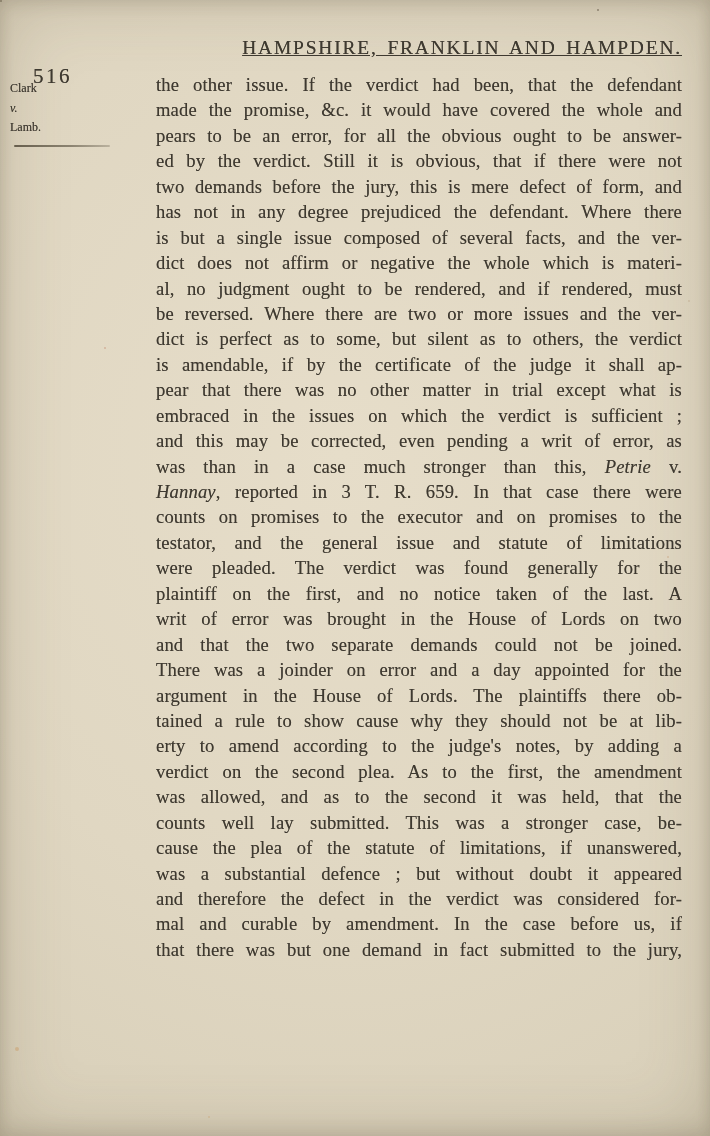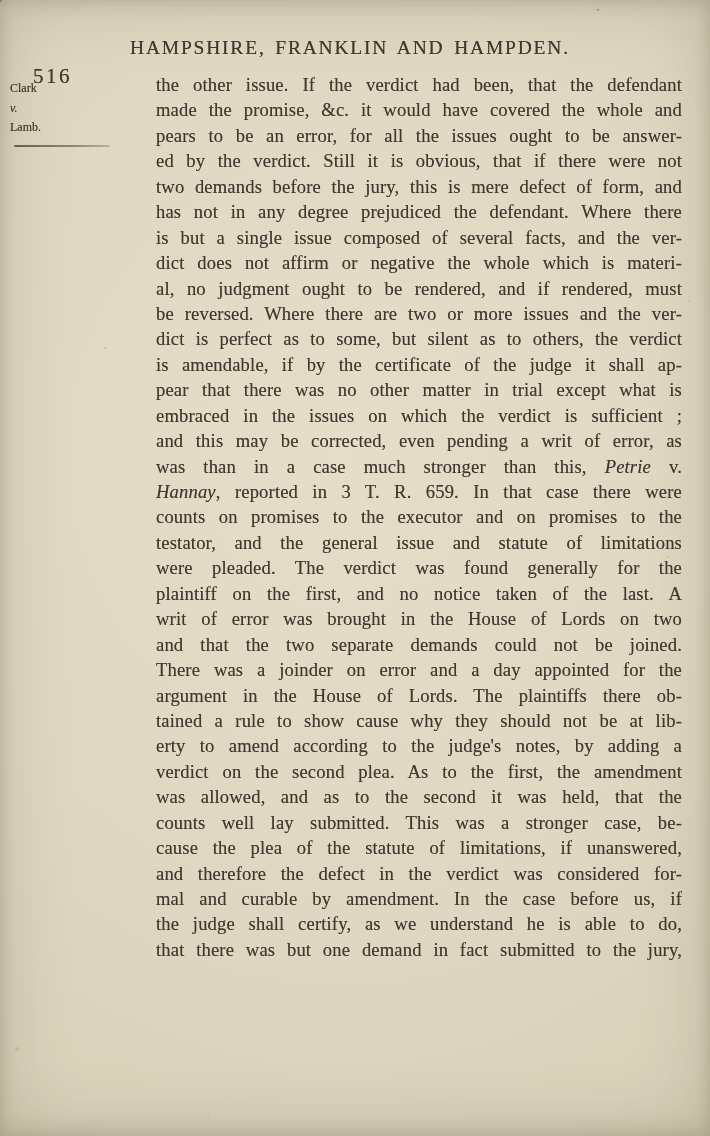--- a/index.html
+++ b/index.html
@@ -35,24 +35,25 @@
     position:absolute;top:36px;left:0;right:0;height:26px;
   }
   .pagenum{
     position:absolute;left:33px;top:0;
     font-size:21px;letter-spacing:2.5px;
     text-shadow:0 0 .5px rgba(62,57,48,.7);
     margin-top:28px;
   }
   .running-title{
     position:absolute;left:130px;width:552px;top:1px;
-    text-align:left;
+    text-align:right;
     font-size:19.5px;letter-spacing:1.8px;word-spacing:3px;
     text-shadow:0 0 .5px rgba(62,57,48,.7);
     white-space:nowrap;
+    text-decoration:underline;
   }
   .margin-note{
     position:absolute;left:10px;top:79px;width:104px;
     text-align:left;
     font-size:12px;line-height:19.5px;
     text-shadow:0 0 .4px rgba(62,57,48,.6);
   }
   .margin-note .rule{
     margin-top:7px;margin-left:4px;
     width:96px;height:2px;border:0;
@@ -89,21 +90,21 @@
   <aside class="margin-note">
     <div>Clark</div>
     <div class="it">v.</div>
     <div>Lamb.</div>
     <div class="rule"></div>
   </aside>
 
   <main class="body-text" id="body-text">
       <div class="line"><span>the other issue.  If the verdict had been, that the defendant</span></div>
       <div class="line"><span>made the promise, &amp;c. it would have covered the whole and</span></div>
-      <div class="line"><span>pears to be an error, for all the issues ought to be answer-</span></div>
+      <div class="line"><span>pears to be an error, for all the obvious ought to be answer-</span></div>
       <div class="line"><span>ed by the verdict.  Still it is obvious, that if there were not</span></div>
       <div class="line"><span>two demands before the jury, this is mere defect of form, and</span></div>
       <div class="line"><span>has not in any degree prejudiced the defendant.  Where there</span></div>
       <div class="line"><span>is but a single issue composed of several facts, and the ver-</span></div>
       <div class="line"><span>dict does not affirm or negative the whole which is materi-</span></div>
       <div class="line"><span>al, no judgment ought to be rendered, and if rendered, must</span></div>
       <div class="line"><span>be reversed.  Where there are two or more issues and the ver-</span></div>
       <div class="line"><span>dict is perfect as to some, but silent as to others, the verdict</span></div>
       <div class="line"><span>is amendable, if by the certificate of the judge it shall ap-</span></div>
       <div class="line"><span>pear that there was no other matter in trial except what is</span></div>
@@ -118,18 +119,18 @@
       <div class="line"><span>writ of error was brought in the House of Lords on two</span></div>
       <div class="line"><span>and that the two separate demands could not be joined.</span></div>
       <div class="line"><span>There was a joinder on error and a day appointed for the</span></div>
       <div class="line"><span>argument in the House of Lords.  The plaintiffs there ob-</span></div>
       <div class="line"><span>tained a rule to show cause why they should not be at lib-</span></div>
       <div class="line"><span>erty to amend according to the judge's notes, by adding a</span></div>
       <div class="line"><span>verdict on the second plea.  As to the first, the amendment</span></div>
       <div class="line"><span>was allowed, and as to the second it was held, that the</span></div>
       <div class="line"><span>counts well lay submitted.  This was a stronger case, be-</span></div>
       <div class="line"><span>cause the plea of the statute of limitations, if unanswered,</span></div>
+      <div class="line"><span>was a substantial defence ; but without doubt it appeared</span></div>
       <div class="line"><span>and therefore the defect in the verdict was considered for-</span></div>
       <div class="line"><span>mal and curable by amendment.  In the case before us, if</span></div>
-      <div class="line"><span>the judge shall certify, as we understand he is able to do,</span></div>
       <div class="line"><span>that there was but one demand in fact submitted to the jury,</span></div>
     </main>
 </div>
 
 </body></html>

